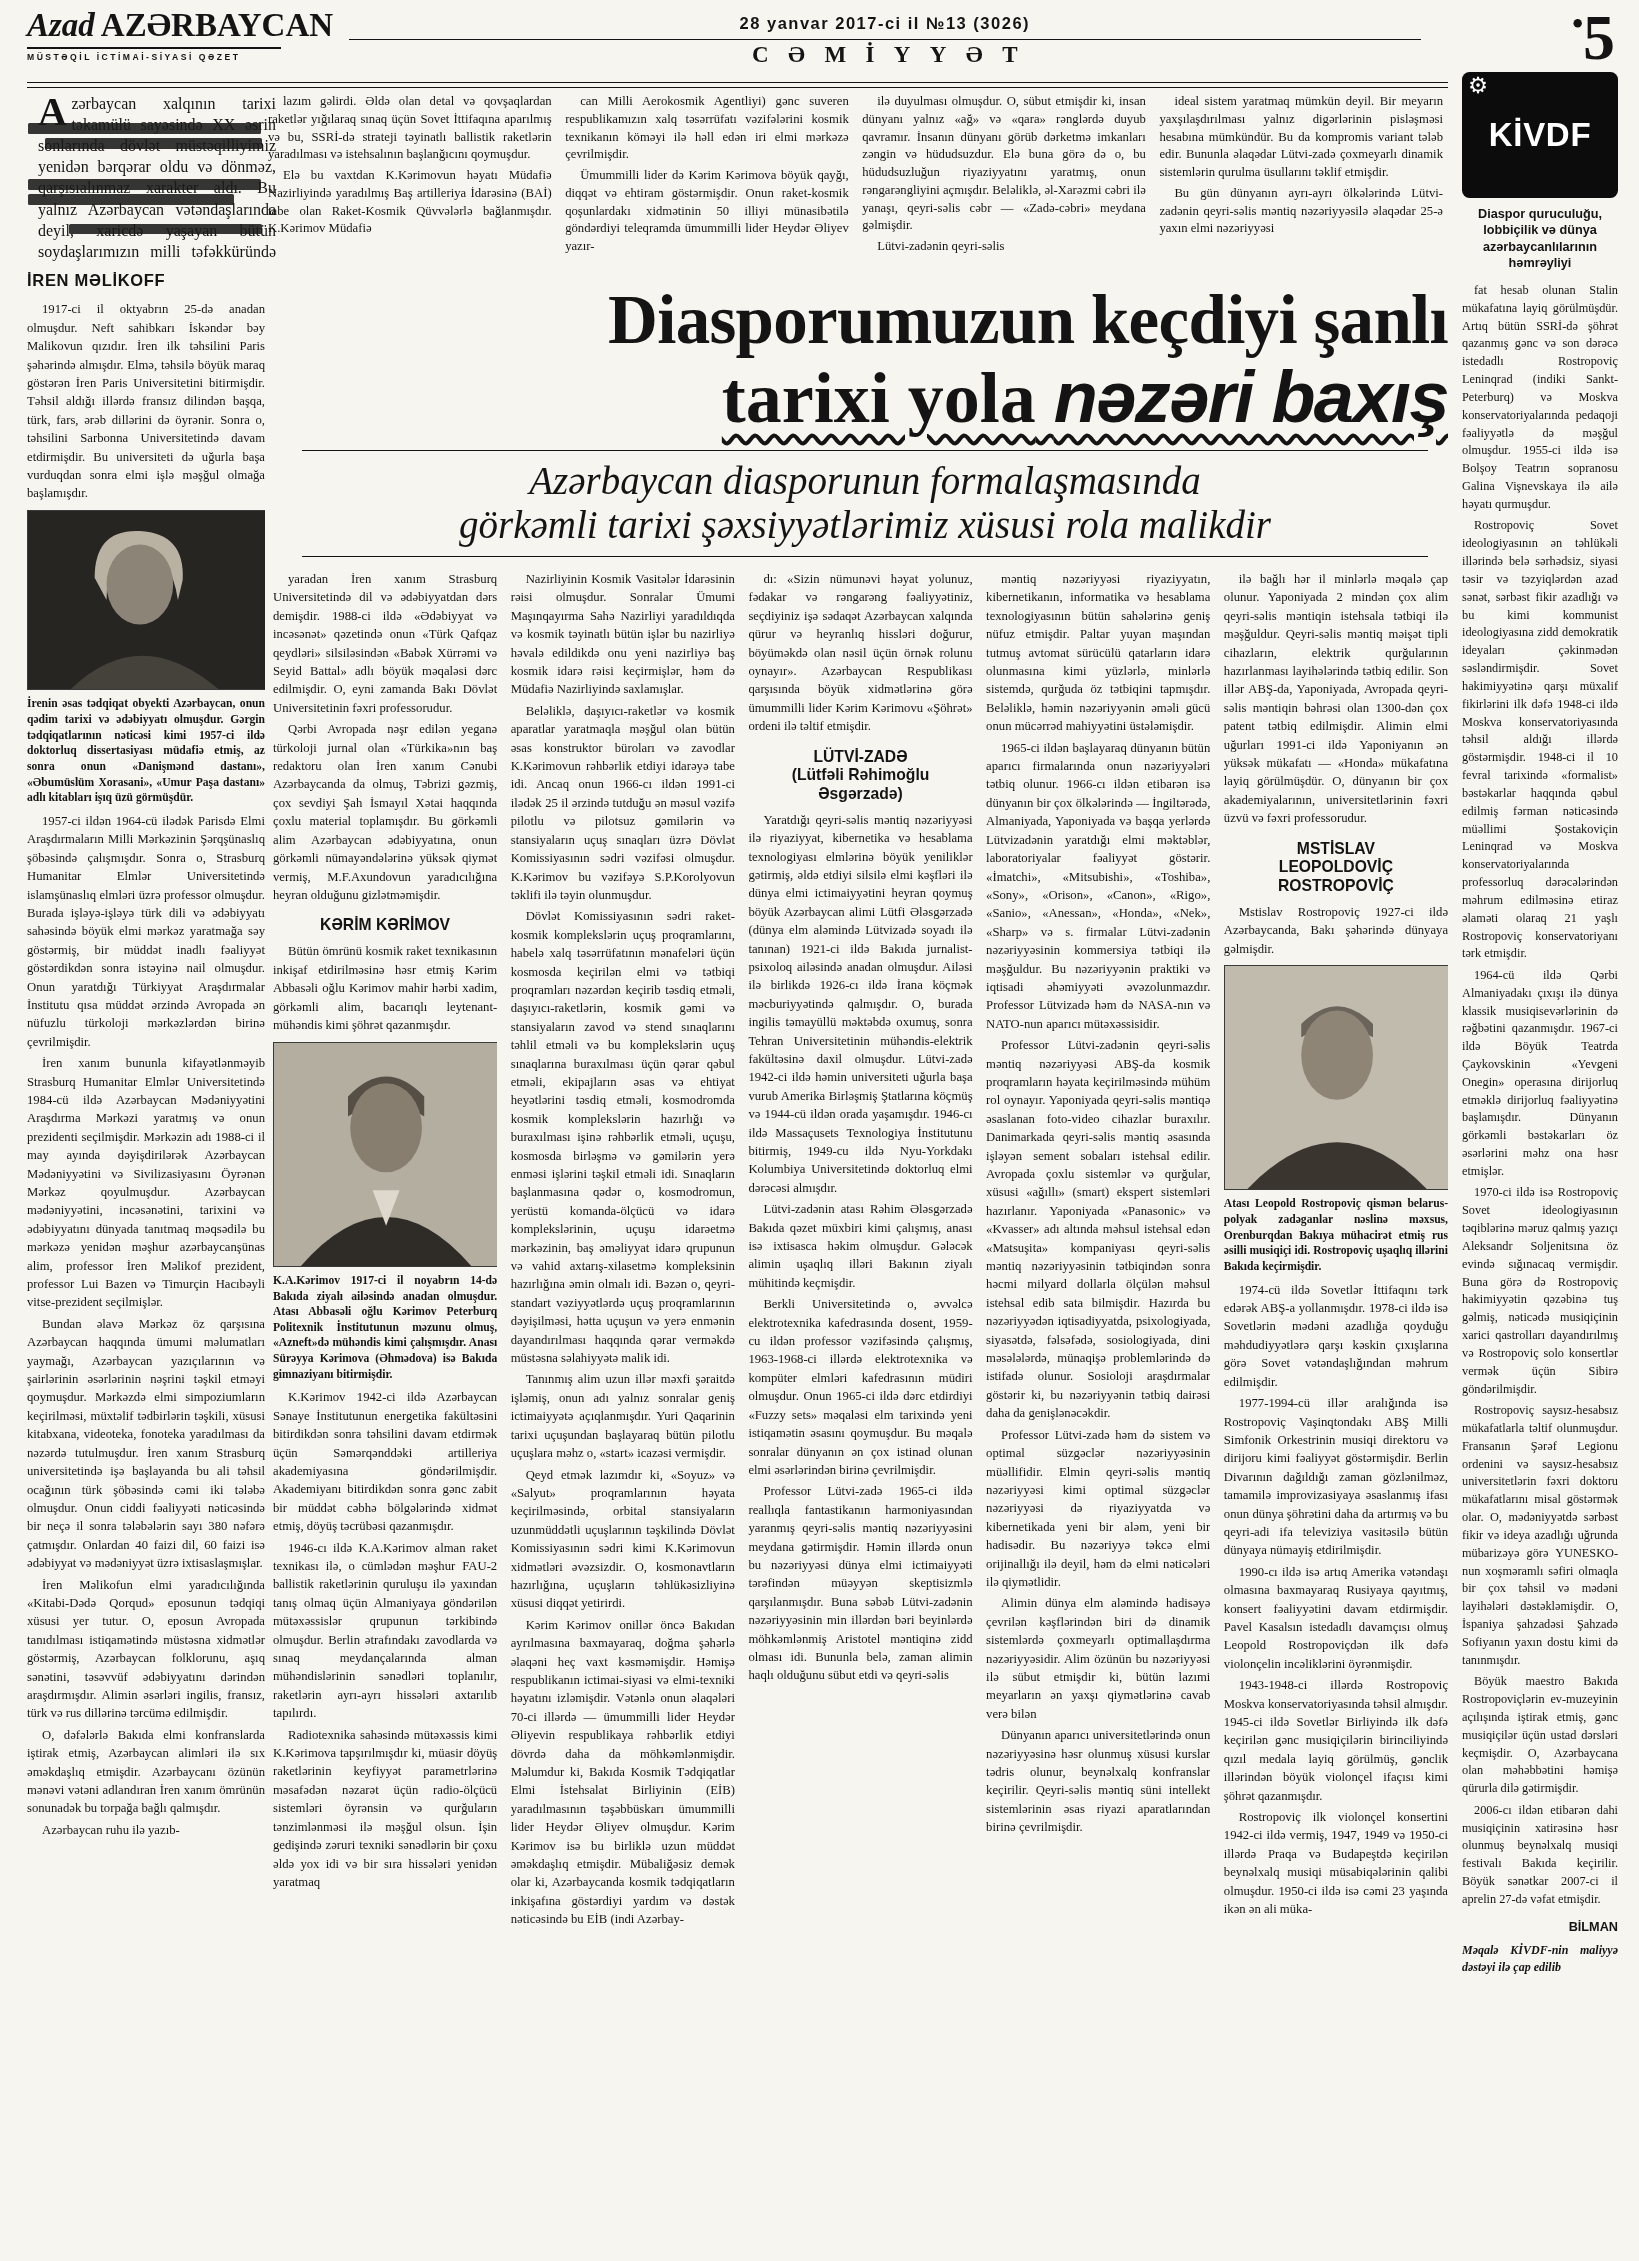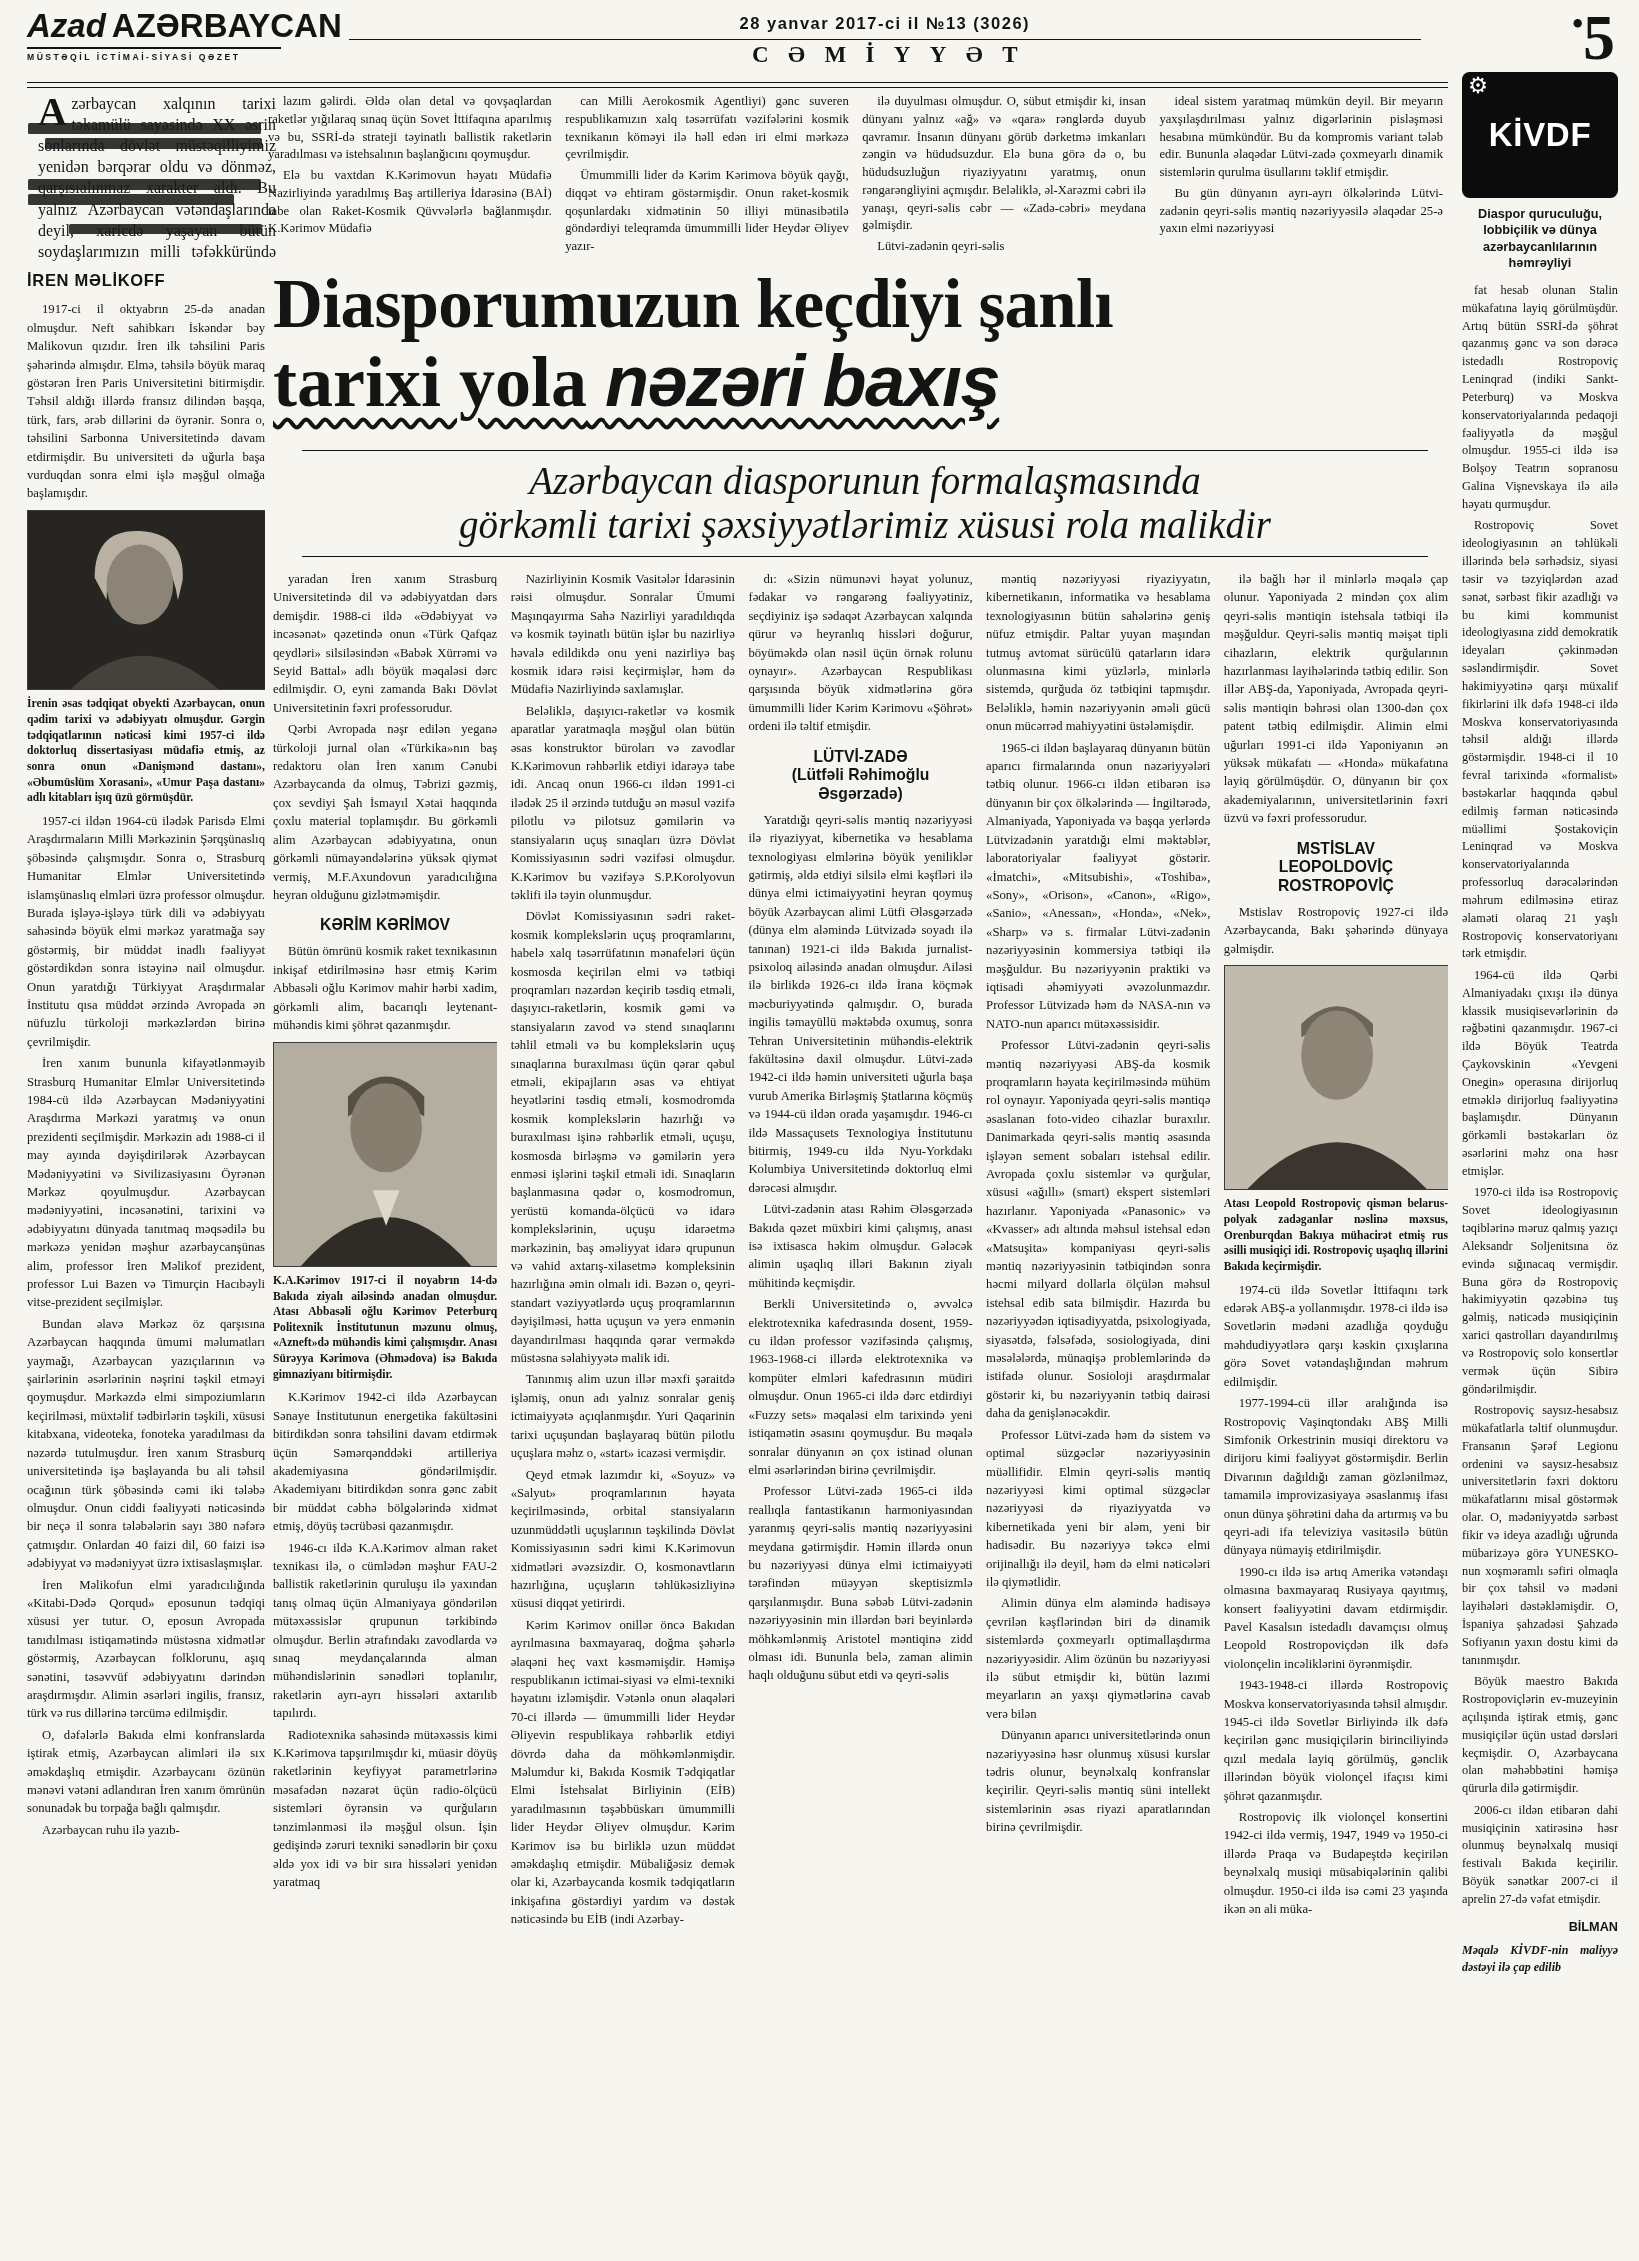--- a/index.html
+++ b/index.html
@@ -2,21 +2,21 @@
 <html style="font-size:12px"><head>
 <meta charset="utf-8">
 <style>
   html,body{margin:0;padding:0;background:#a8a59f;}
   .page{position:relative;width:1639px;height:2261px;background:#f7f5ef;color:#141414;
         overflow:hidden;font-family:"Liberation Serif",serif;margin:0 auto;}
 
   
   .masthead{position:absolute;left:27px;top:4.5px;right:22.4px;height:76px;}
   .mh-left{position:absolute;left:0;top:4.5px;width:254px;}
-  .mh-title{font-family:Liberation Sans, sans-serif;font-weight:bold;font-size:33px;line-height:1;white-space:nowrap;}
+  .mh-title{font-family:Liberation Serif, serif;font-weight:bold;font-size:33px;line-height:1;white-space:nowrap;}
   .mh-title .t1{font-style:italic;margin-right:6px;}
   .mh-sub{margin-top:5.2px;border-top:2.2px solid #141414;padding-top:3px;
           font-family:"Liberation Sans",sans-serif;font-size:8.6px;font-weight:bold;letter-spacing:2.5px;white-space:nowrap;}
   .mh-center{position:absolute;left:322px;right:196px;top:0;text-align:center;}
   .mh-issue{font-family:"Liberation Sans",sans-serif;font-weight:bold;font-size:16.5px;padding-top:9px;letter-spacing:1.5px;}
   .mh-rule{border-top:1.9px solid #141414;margin-top:6.7px;}
   .mh-section{font-family:"Liberation Serif",serif;font-weight:bold;font-size:23px;letter-spacing:19.4px;text-indent:19.4px;padding-top:2.2px;}
   .mh-page{position:absolute;right:1.5px;top:1.5px;white-space:nowrap;}
   .mh-page .dot{font-size:31px;font-weight:bold;vertical-align:25.4px;}
   .mh-page .num{font-family:"Liberation Serif",serif;font-weight:bold;font-size:64px;line-height:1;}
@@ -45,21 +45,21 @@
   .photo-kerimov{height:223px;}
   .photo-rostropovich{height:223px;}
   .caption{font-weight:bold;font-size:11.6px;line-height:1.35;text-align:justify;}
 
   
   .top-strip{position:absolute;left:268px;top:93px;width:1175px;height:176px;display:flex;gap:13.5px;
              overflow:hidden;font-size:12.7px;line-height:1.4;text-align:justify;}
   .tcol{flex:1;overflow:hidden;}
 
   
-  .headline-block{position:absolute;left:273px;top:269px;width:1175px;text-align:left;}
+  .headline-block{position:absolute;left:273px;top:285px;width:1175px;text-align:right;}
   .hl1{font-size:69px;font-weight:bold;line-height:1.02;letter-spacing:-0.7px;}
   .hl2{font-size:72px;font-weight:bold;line-height:1.05;margin-top:4.5px;}
   .hl2-wavy{text-decoration:underline;text-decoration-style:wavy;text-decoration-thickness:3.7px;text-underline-offset:12px;}
   .hl2 .emph{font-family:"Liberation Sans",sans-serif;font-style:italic;font-weight:bold;letter-spacing:-1.5px;}
 
   .subhead{position:absolute;left:302px;top:450px;width:1126px;text-align:center;font-style:italic;
            font-size:39px;line-height:1.14;border-top:1.5px solid #141414;border-bottom:1.5px solid #141414;padding:7.5px 0 9px;}
 
   
   .main-cols{position:absolute;left:273px;top:570px;width:1175px;height:1669px;display:flex;gap:13.5px;

